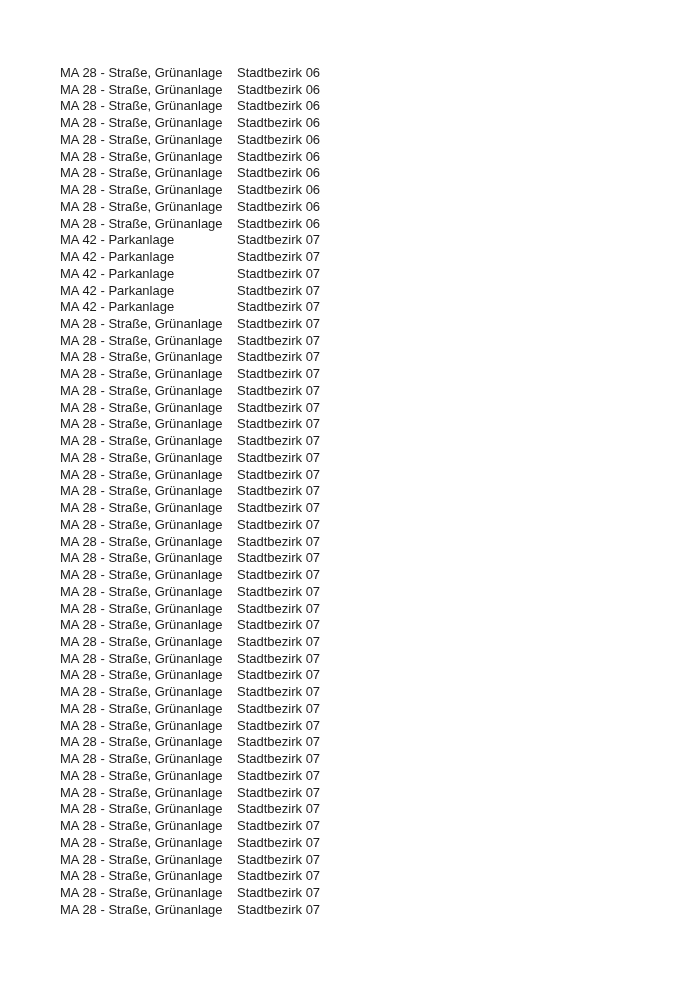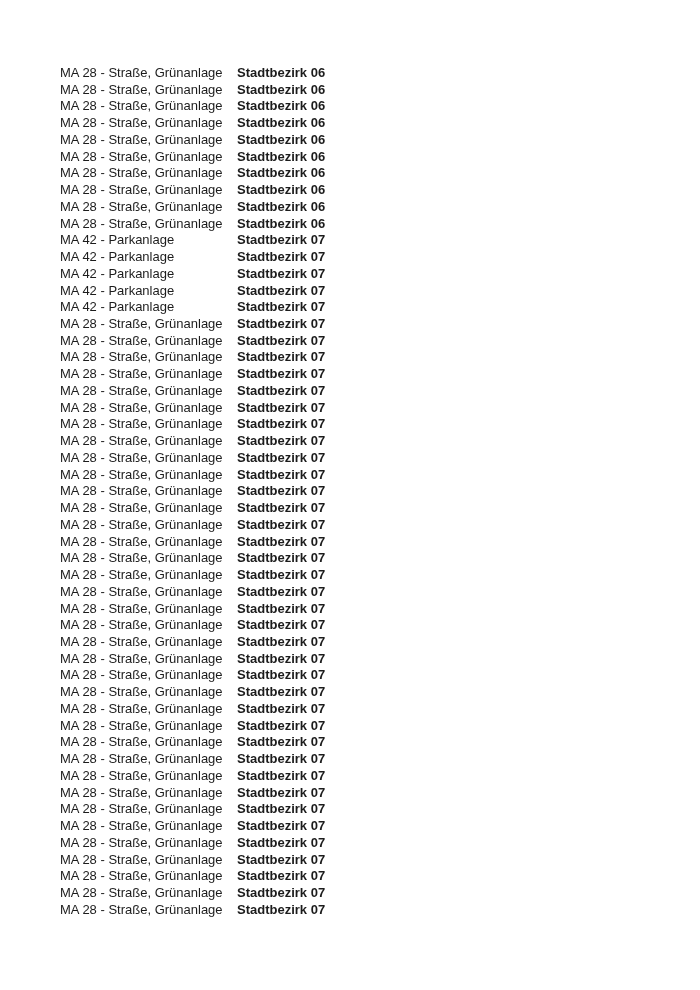--- a/index.html
+++ b/index.html
@@ -37,21 +37,20 @@
     color: #1c1c1c;
     white-space: nowrap;
   }
   .row .category {
     display: inline-block;
     width: 177px;
     flex: 0 0 177px;
   }
   .row .district {
     display: inline-block;
-    font-weight: bold;
   }
 </style>
 </head>
 <body style="background: rgb(255, 255, 255);">
 
 <div class="page">
   <div class="list" style="color: rgb(28, 28, 28);">
   <div class="row">
     <span class="category">MA 28 - Straße, Grünanlage</span>
     <span class="district">Stadtbezirk 06</span>

